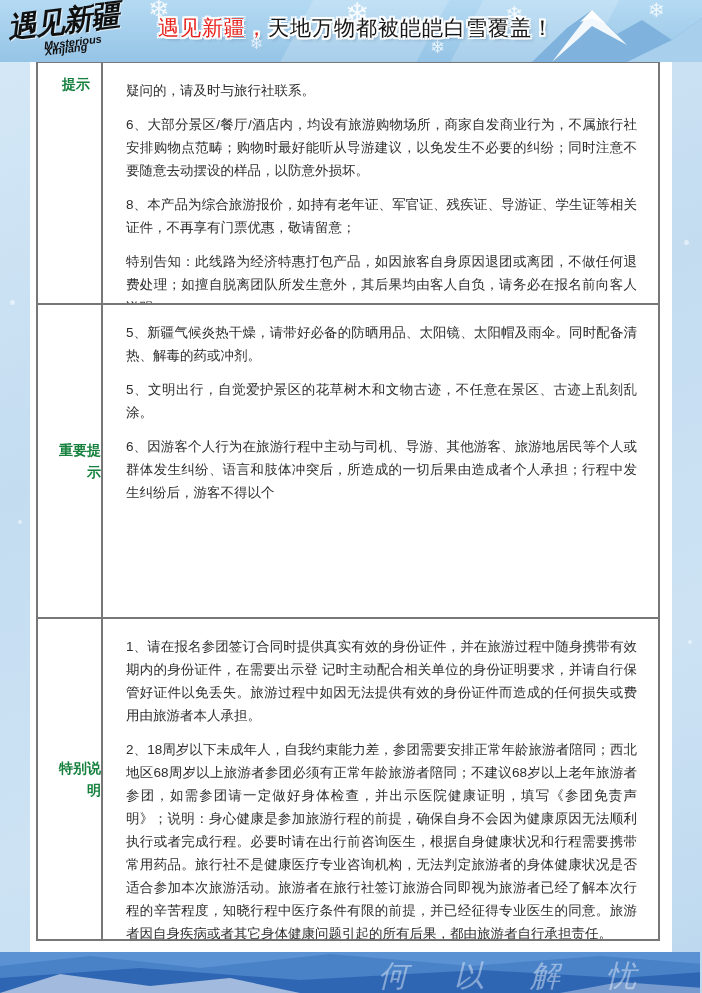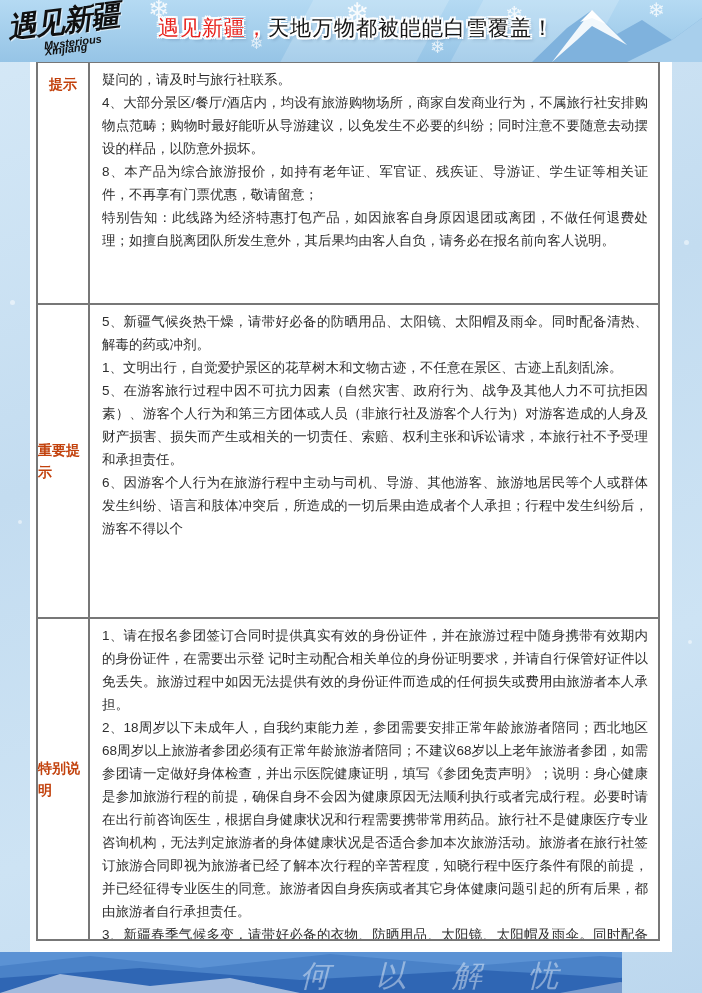--- a/index.html
+++ b/index.html
@@ -31,31 +31,31 @@
   .mountains-svg{position:absolute;right:0;top:0;}
   .sf{position:absolute;color:#ffffff;pointer-events:none;}
   
   .panel{position:absolute;left:30px;top:62px;width:642px;height:890px;background:#ffffff;}
   .notice-table{position:absolute;left:6px;top:0;width:620px;
     border:2px solid #777777;border-top-width:1px;background:#fff;}
   .trow{display:flex;border-bottom:2px solid #777777;}
   .trow:last-child{border-bottom:none;}
   .tlabel{width:50px;flex:0 0 50px;border-right:2px solid #777777;
     display:flex;justify-content:center;align-items:center;
-    font-size:14px;font-weight:bold;color:#c2410c;text-align:left;line-height:22px;}
+    font-size:14px;font-weight:bold;color:#15803d;text-align:right;line-height:22px;margin-left:13px;}
   .tlabel.top{align-items:flex-start;padding-top:10px;}
   .tcontent{flex:1;padding:5px 10px 0 12px;overflow:hidden;
     font-size:13.5px;color:#2e2e2e;line-height:23px;
     text-align:justify;text-justify:inter-ideograph;}
-  .tcontent p{margin:0;}
+  .tcontent p{margin:11px;}
   .row-tips{height:240px;}
   .row-special{height:312px;}
   .row-important{height:320px;}
   
-  .footer-band{position:absolute;left:0;bottom:0;width:622px;height:41px;overflow:hidden;}
+  .footer-band{position:absolute;left:0;bottom:0;width:700px;height:41px;overflow:hidden;}
   .watermark{position:absolute;right:18px;top:4px;
     font-family:"Liberation Serif","DejaVu Serif",serif;
     font-size:30px;letter-spacing:46px;color:rgba(255,255,255,.42);
     font-style:italic;white-space:nowrap;}
   
   .ice-dot{position:absolute;border-radius:50%;background:rgba(255,255,255,.5);}
 </style>
 </head>
 <body>
 
@@ -90,32 +90,31 @@
     </div>
   </div>
 
   <div class="panel">
     <div class="notice-table">
 
       <div class="trow row-tips">
         <div class="tlabel top">提示</div>
         <div class="tcontent">
           <p>疑问的，请及时与旅行社联系。</p>
-          <p>4、大部分景区/餐厅/酒店内，均设有旅游购物场所，商家自发商业行为，不属旅行社安排购物点范畴；购物时最好能听从导游建议，以免发生不必要的纠纷；同时注意不要随意去动摆设的样品，以防意外损坏。</p>
+          <p>6、大部分景区/餐厅/酒店内，均设有旅游购物场所，商家自发商业行为，不属旅行社安排购物点范畴；购物时最好能听从导游建议，以免发生不必要的纠纷；同时注意不要随意去动摆设的样品，以防意外损坏。</p>
           <p>8、本产品为综合旅游报价，如持有老年证、军官证、残疾证、导游证、学生证等相关证件，不再享有门票优惠，敬请留意；</p>
           <p>特别告知：此线路为经济特惠打包产品，如因旅客自身原因退团或离团，不做任何退费处理；如擅自脱离团队所发生意外，其后果均由客人自负，请务必在报名前向客人说明。</p>
         </div>
       </div>
 
       <div class="trow row-special">
         <div class="tlabel">重要提示</div>
         <div class="tcontent">
           <p>5、新疆气候炎热干燥，请带好必备的防晒用品、太阳镜、太阳帽及雨伞。同时配备清热、解毒的药或冲剂。</p>
-          <p>1、文明出行，自觉爱护景区的花草树木和文物古迹，不任意在景区、古迹上乱刻乱涂。</p>
-          <p>5、在游客旅行过程中因不可抗力因素（自然灾害、政府行为、战争及其他人力不可抗拒因素）、游客个人行为和第三方团体或人员（非旅行社及游客个人行为）对游客造成的人身及财产损害、损失而产生或相关的一切责任、索赔、权利主张和诉讼请求，本旅行社不予受理和承担责任。</p>
+          <p>5、文明出行，自觉爱护景区的花草树木和文物古迹，不任意在景区、古迹上乱刻乱涂。</p>
           <p>6、因游客个人行为在旅游行程中主动与司机、导游、其他游客、旅游地居民等个人或群体发生纠纷、语言和肢体冲突后，所造成的一切后果由造成者个人承担；行程中发生纠纷后，游客不得以个</p>
         </div>
       </div>
 
       <div class="trow row-important">
         <div class="tlabel">特别说明</div>
         <div class="tcontent">
           <p>1、请在报名参团签订合同时提供真实有效的身份证件，并在旅游过程中随身携带有效期内的身份证件，在需要出示登 记时主动配合相关单位的身份证明要求，并请自行保管好证件以免丢失。旅游过程中如因无法提供有效的身份证件而造成的任何损失或费用由旅游者本人承担。</p>
           <p>2、18周岁以下未成年人，自我约束能力差，参团需要安排正常年龄旅游者陪同；西北地区68周岁以上旅游者参团必须有正常年龄旅游者陪同；不建议68岁以上老年旅游者参团，如需参团请一定做好身体检查，并出示医院健康证明，填写《参团免责声明》；说明：身心健康是参加旅游行程的前提，确保自身不会因为健康原因无法顺利执行或者完成行程。必要时请在出行前咨询医生，根据自身健康状况和行程需要携带常用药品。旅行社不是健康医疗专业咨询机构，无法判定旅游者的身体健康状况是否适合参加本次旅游活动。旅游者在旅行社签订旅游合同即视为旅游者已经了解本次行程的辛苦程度，知晓行程中医疗条件有限的前提，并已经征得专业医生的同意。旅游者因自身疾病或者其它身体健康问题引起的所有后果，都由旅游者自行承担责任。</p>
           <p>3、新疆春季气候多变，请带好必备的衣物、防晒用品、太阳镜、太阳帽及雨伞。同时配备感冒、解毒的药或冲剂。</p>

